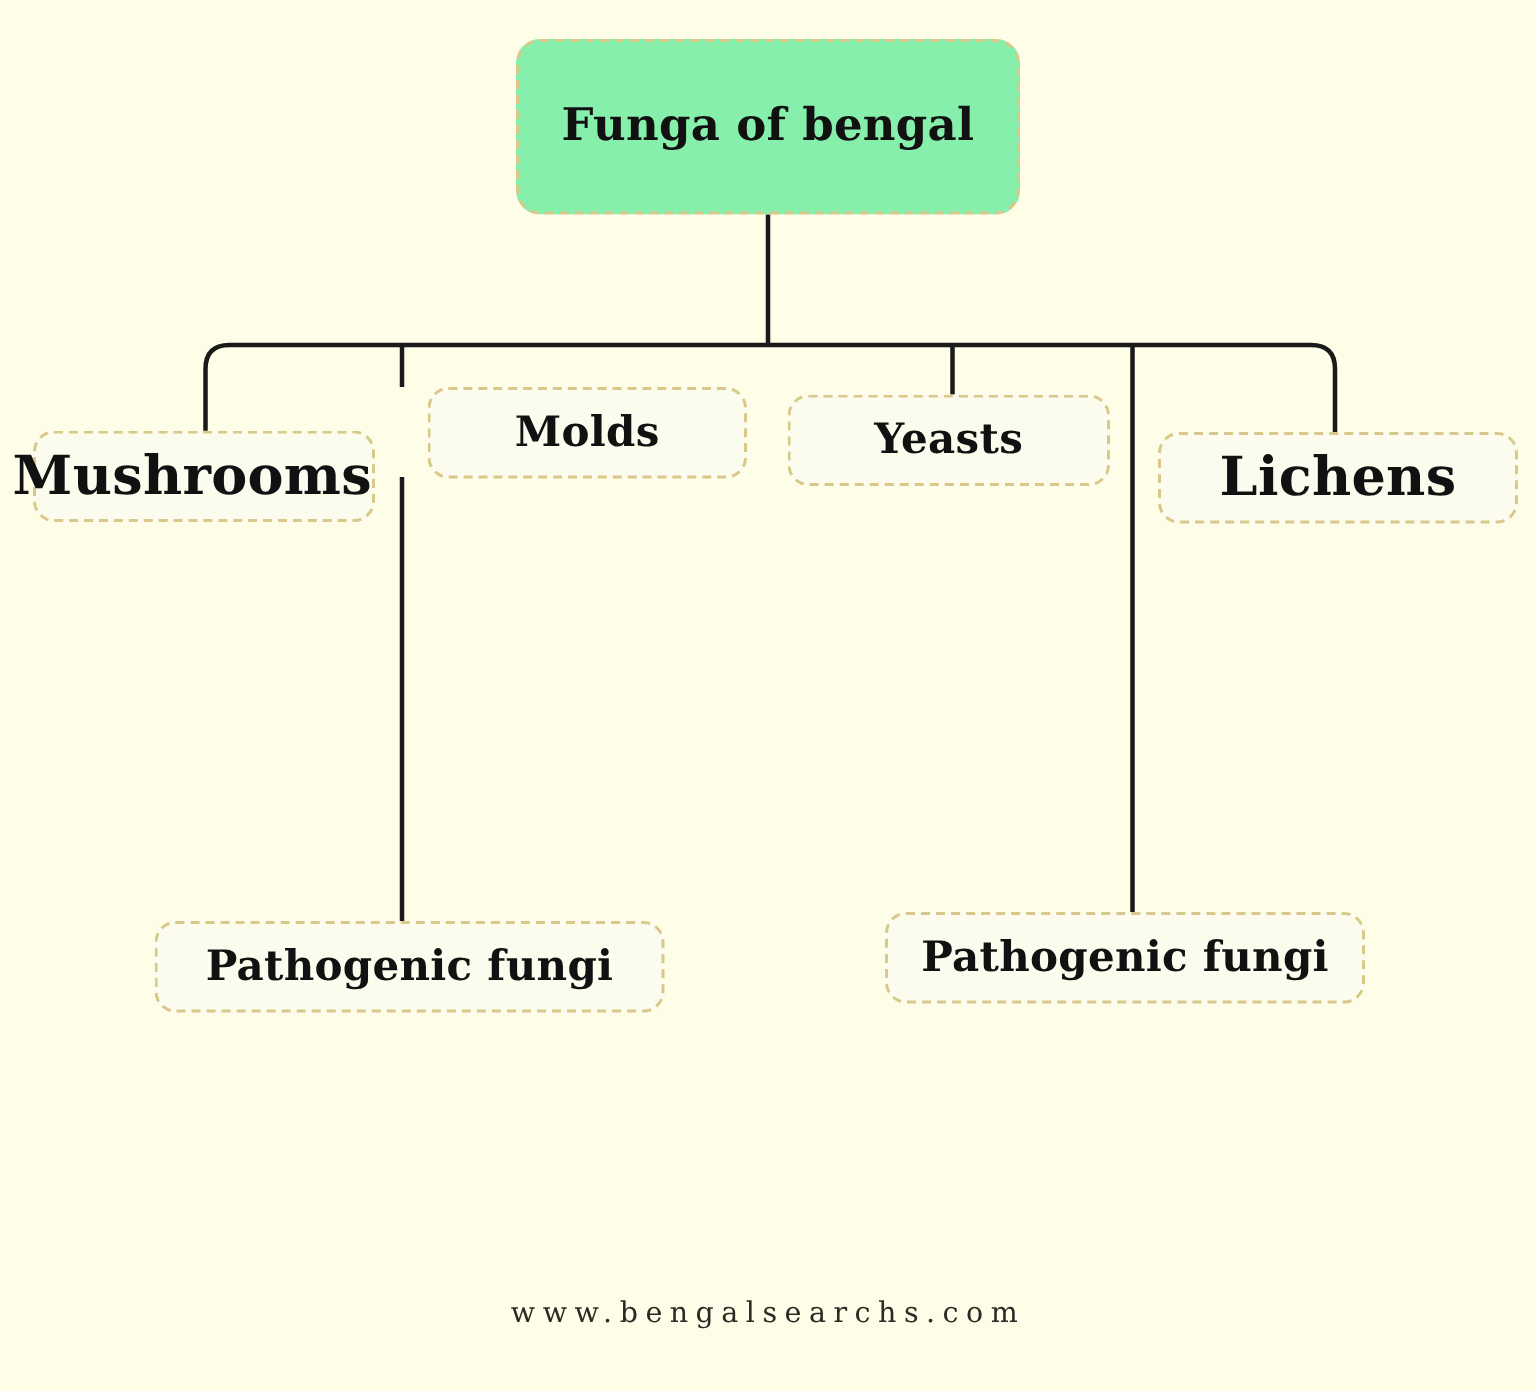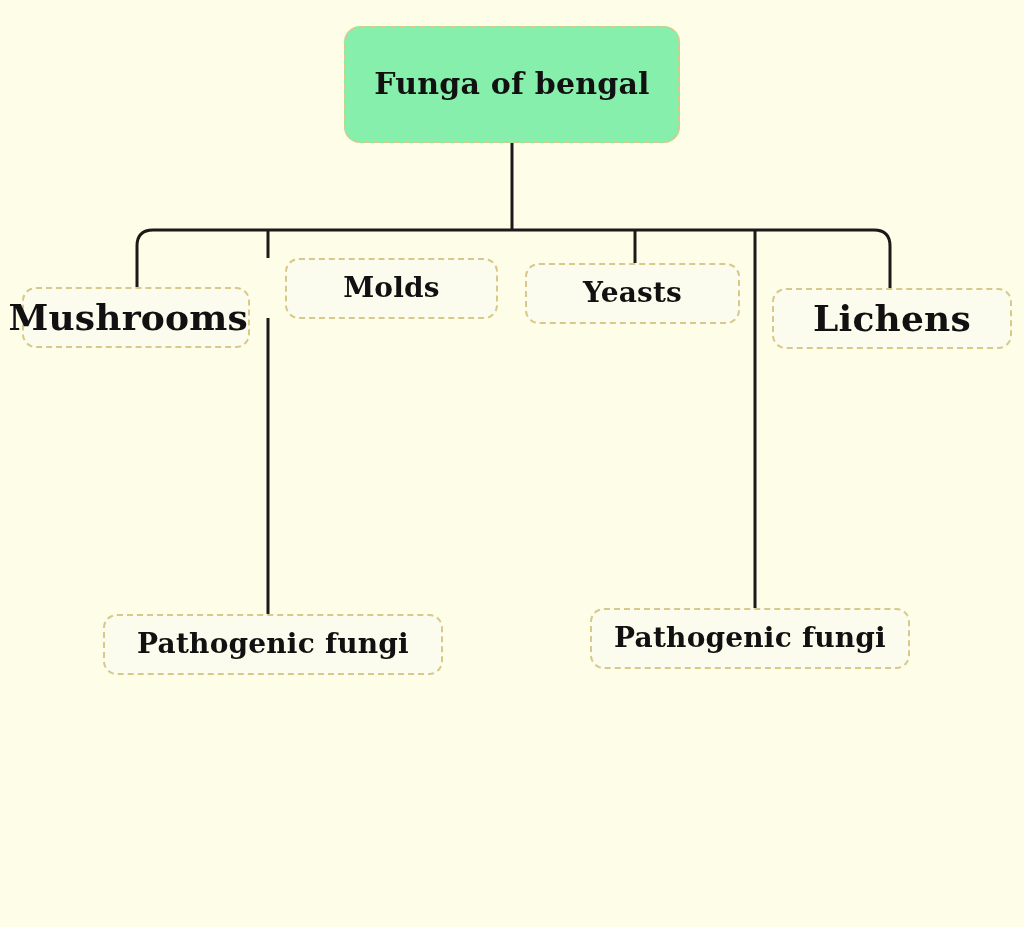--- a/index.html
+++ b/index.html
@@ -103,14 +103,17 @@
   </div>
 
   <div class="node" style="left:103px; top:614px; width:340px; height:61px; font-size:28px;">
     <span class="node-label">Pathogenic fungi</span>
   </div>
 
   <div class="node" style="left:590px; top:608px; width:320px; height:61px; font-size:28px;">
     <span class="node-label">Pathogenic fungi</span>
   </div>
 
+  <div id="footer" style="top:864px; font-size:19px;">
+    <span>www.bengalsearchs.com</span>
+  </div>
 
 </div>
 
 </body></html>

